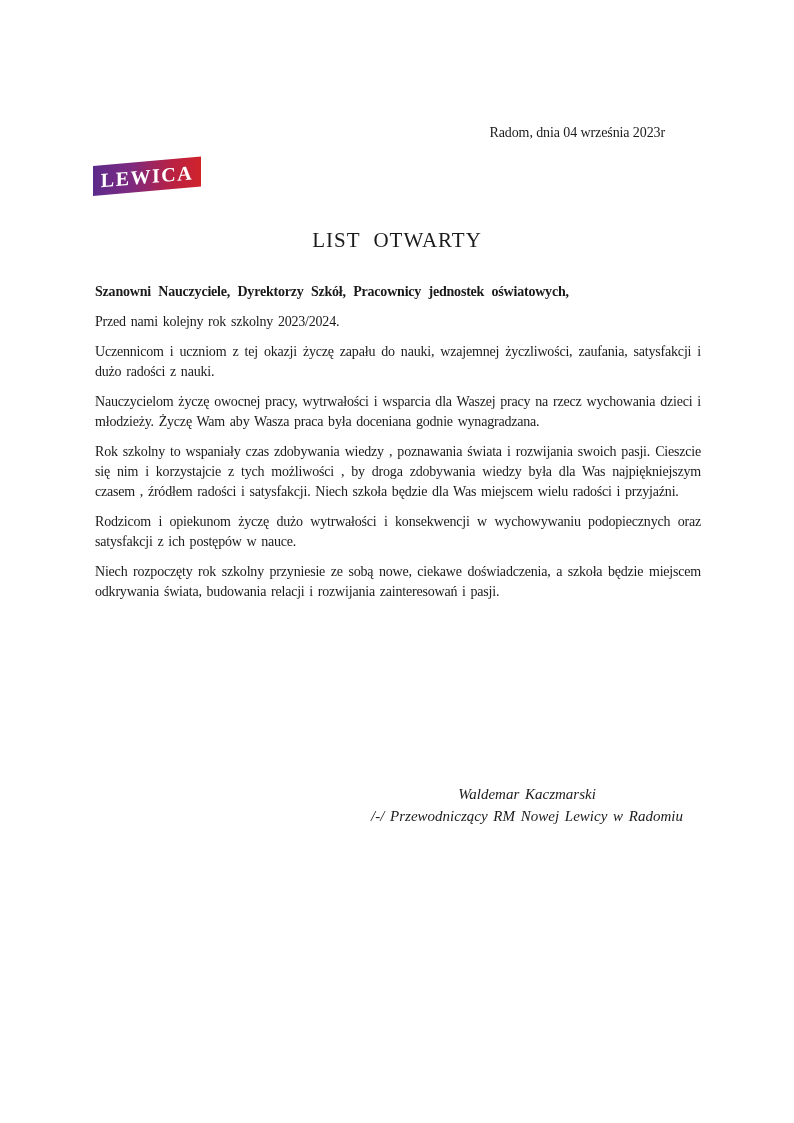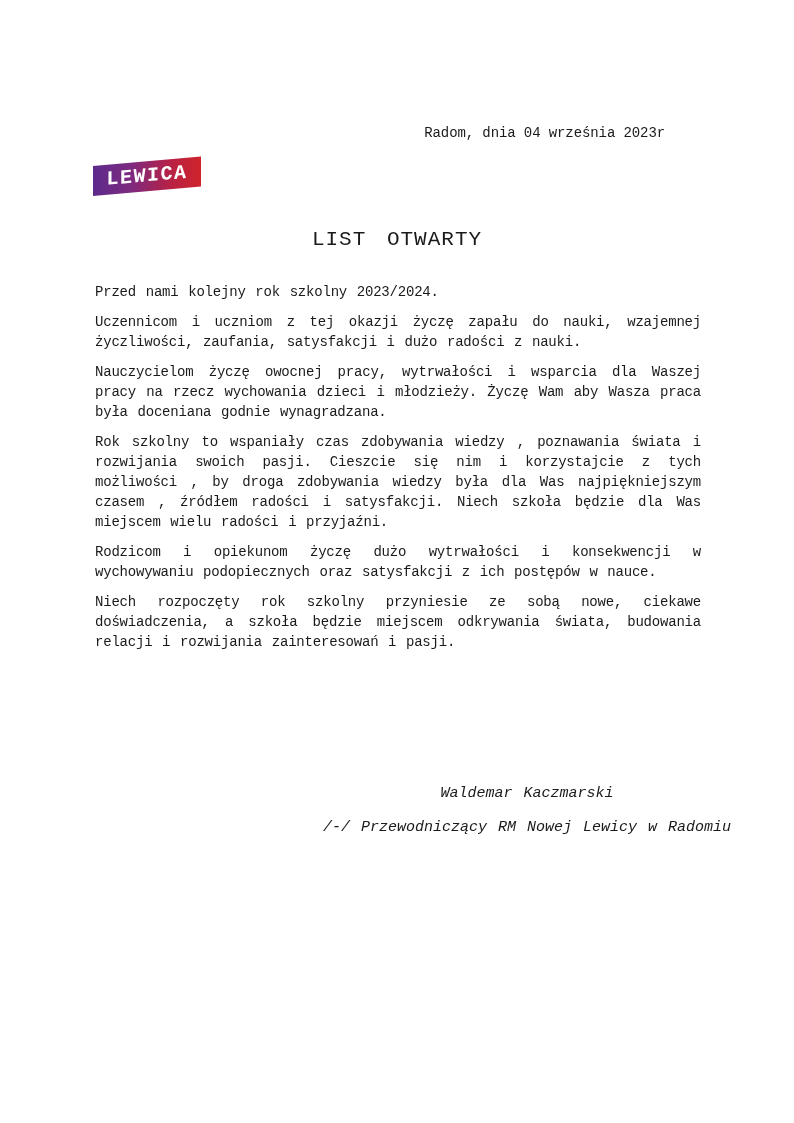--- a/index.html
+++ b/index.html
@@ -5,21 +5,21 @@
   html, body {
     margin: 0;
     padding: 0;
     background: #ffffff;
   }
   .page {
     position: relative;
     width: 794px;
     height: 1123px;
     background: #ffffff;
-    font-family: Liberation Mono, monospace;
+    font-family: Liberation Serif, serif;
     color: #1a1a1a;
     overflow: hidden;
   }
   .dateline {
     position: absolute;
     top: 124px;
     right: 129px;
     font-size: 14px;
     line-height: 18px;
     letter-spacing: -0.1px;
@@ -80,41 +80,42 @@
     position: absolute;
     top: 784px;
     left: 260px;
     width: 534px;
     text-align: center;
     font-style: italic;
     font-size: 15px;
     line-height: 20px;
   }
   .sig-name {
-    margin-bottom: 14px;
+    margin-bottom: 2px;
     word-spacing: 2px;
   }
   .sig-role {
     word-spacing: 2px;
   }
 </style>
 </head>
 <body>
 
 <div class="page">
 
   <div class="dateline">Radom, dnia 04 września 2023r</div>
 
   <div class="logo-band">
     <span class="logo-text">LEWICA</span>
   </div>
 
   <h1 class="doc-title">LIST OTWARTY</h1>
 
   <div class="content">
+    <p class="para salutation">Szanowni Nauczyciele, Dyrektorzy Szkół, Pracownicy jednostek oświatowych,</p>
 
     <p class="para">Przed nami kolejny rok szkolny 2023/2024.</p>
     <p class="para">Uczennicom i uczniom z tej okazji życzę zapału do nauki, wzajemnej życzliwości, zaufania, satysfakcji i dużo radości z nauki.</p>
     <p class="para">Nauczycielom życzę owocnej pracy, wytrwałości i wsparcia dla Waszej pracy na rzecz wychowania dzieci i młodzieży. Życzę Wam aby Wasza praca była doceniana godnie wynagradzana.</p>
     <p class="para">Rok szkolny to wspaniały czas zdobywania wiedzy , poznawania świata i rozwijania swoich pasji. Cieszcie się nim i korzystajcie z tych możliwości , by droga zdobywania wiedzy była dla Was najpiękniejszym czasem , źródłem radości i satysfakcji. Niech szkoła będzie dla Was miejscem wielu radości i przyjaźni.</p>
     <p class="para">Rodzicom i opiekunom życzę dużo wytrwałości i konsekwencji w wychowywaniu podopiecznych oraz satysfakcji z ich postępów w nauce.</p>
     <p class="para">Niech rozpoczęty rok szkolny przyniesie ze sobą nowe, ciekawe doświadczenia, a szkoła będzie miejscem odkrywania świata, budowania relacji i rozwijania zainteresowań i pasji.</p>
   </div>
 
   <div class="signature">

